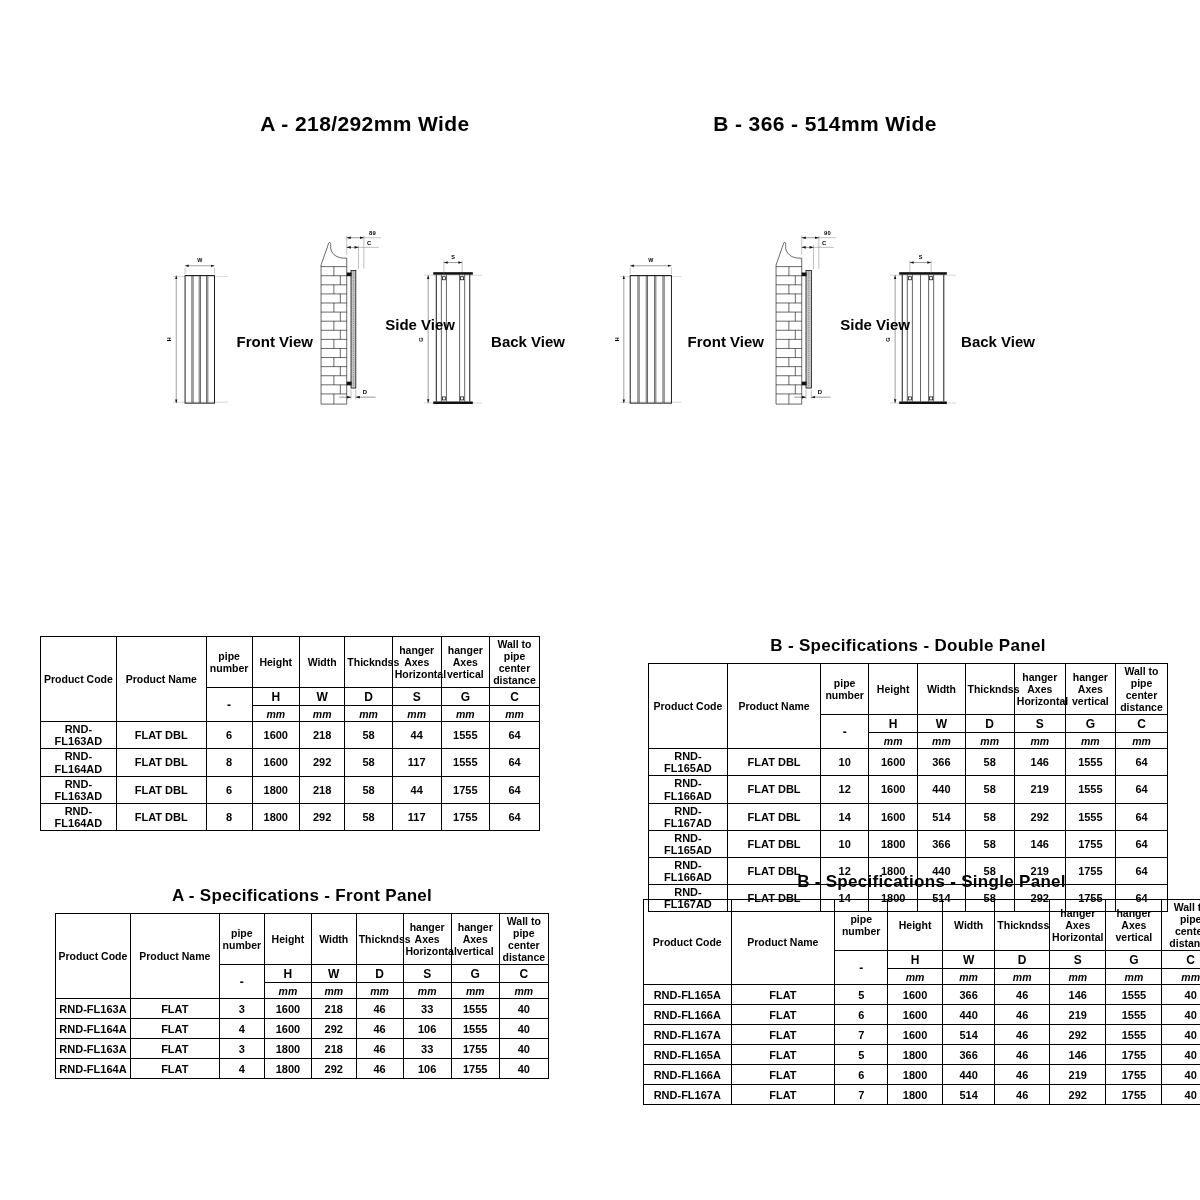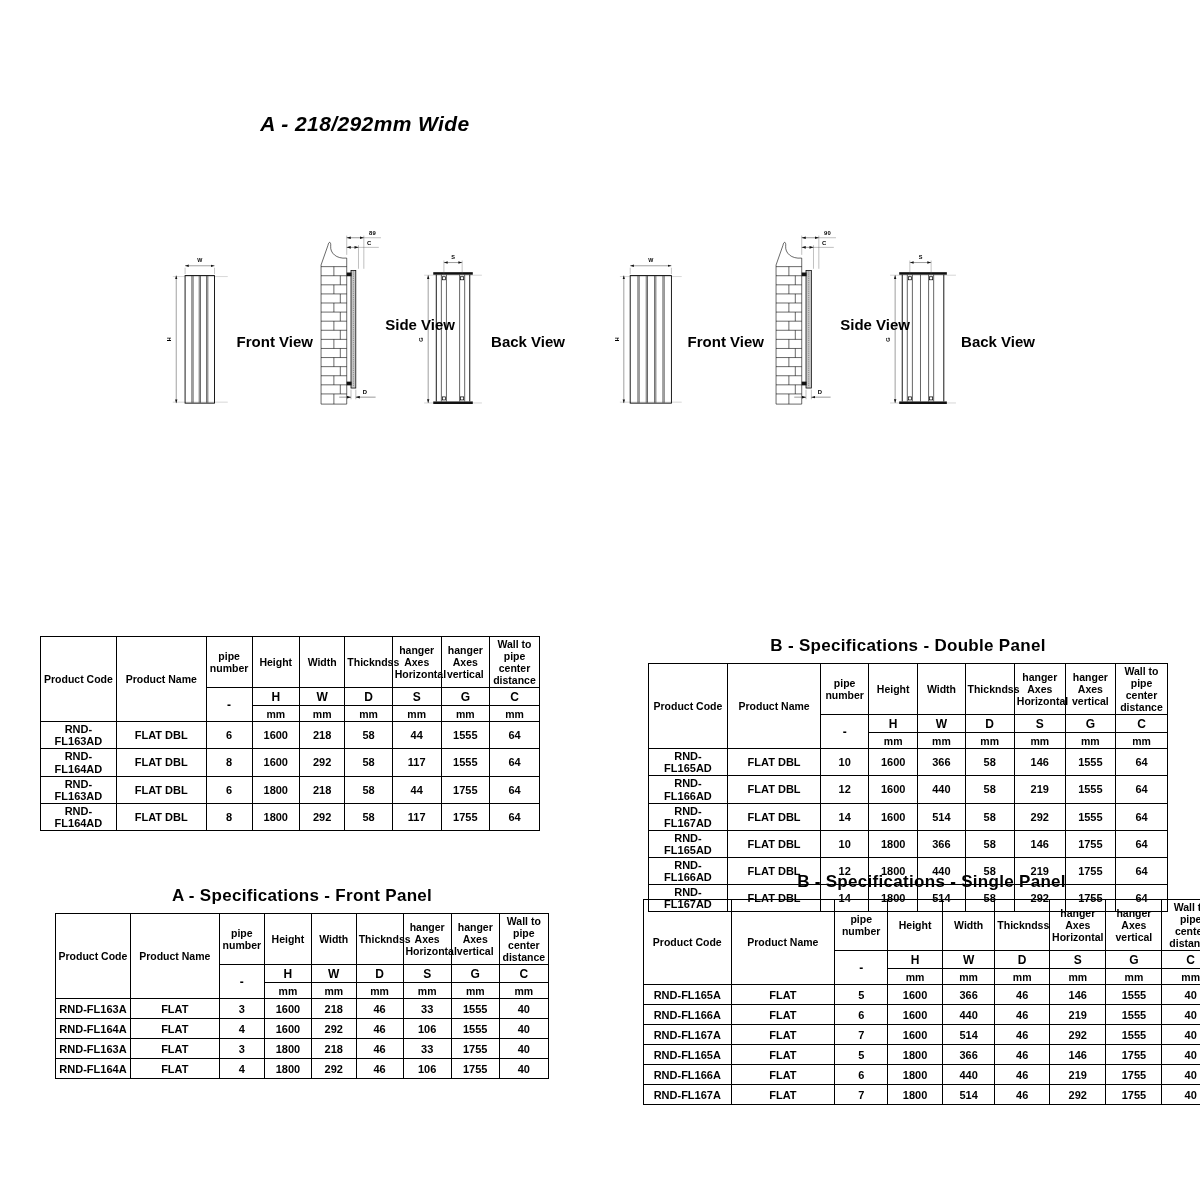--- a/index.html
+++ b/index.html
@@ -3,21 +3,21 @@
 <meta charset="utf-8">
 <style>
   html,body{margin:0;padding:0;}
   body{
     position:relative;width:1200px;height:1200px;background:#ffffff;
     font-family:"Liberation Sans",sans-serif;color:#000;overflow:hidden;
   }
   .diagram-group{position:absolute;}
   .group-title{
     position:absolute;top:0;left:0;width:100%;text-align:center;
-    font-size:21px;font-weight:bold;letter-spacing:.4px;font-style:italic;
+    font-size:21px;font-weight:bold;letter-spacing:.4px;
   }
   .figure{position:absolute;display:flex;align-items:center;width:150px;}
   .view-label{font-size:15px;font-weight:bold;margin-top:19px;white-space:nowrap;}
   
   .heavy{stroke:#000;stroke-width:1.8;fill:none;}
   .med{stroke:#000;stroke-width:1.2;fill:none;}
   .wall{stroke:#000;stroke-width:1.1;fill:none;}
   .datum{stroke:#9a9a9a;stroke-width:.8;}
   .dim{stroke:#2a2a2a;stroke-width:.9;fill:none;}
   .ext{stroke:#555;stroke-width:.7;}
@@ -27,21 +27,21 @@
   .hsq{fill:#fff;stroke:#000;stroke-width:1.4;}
   
   .spec-block{position:absolute;}
   .spec-title{text-align:center;font-size:17px;font-weight:bold;letter-spacing:.3px;margin-bottom:7px;}
   table.spec-table{border-collapse:collapse;width:100%;table-layout:fixed;}
   .spec-table th,.spec-table td{
     border:1.6px solid #000;text-align:center;vertical-align:middle;padding:1px 2px;
   }
   .h-label{font-size:10.5px;font-weight:bold;line-height:1.15;height:42px;}
   .h-sym{font-size:12px;font-weight:bold;height:15px;line-height:1;}
-  .h-unit{font-size:10.5px;font-weight:bold;height:13px;line-height:1;}
+  .h-unit{font-size:10.5px;font-weight:bold;font-style:italic;height:13px;line-height:1;}
   .spec-table td{font-size:11px;font-weight:bold;height:17px;line-height:1.1;}
 </style>
 </head>
 <body>
 
 <svg width="0" height="0" style="position:absolute" aria-hidden="true">
   <defs>
     <marker id="arr" markerUnits="userSpaceOnUse" markerWidth="8" markerHeight="6" refX="7.5" refY="3" orient="auto-start-reverse">
       <path d="M0,0.6 L7.5,3 L0,5.4 Z" fill="#111"></path>
     </marker>
@@ -153,20 +153,21 @@
       <line class="dim" x1="57" y1="28" x2="93" y2="28" marker-start="url(#arr)" marker-end="url(#arr)"></line>
       <text class="dimtext" x="75" y="21" text-anchor="middle">S</text>
       <line class="dim" x1="26" y1="53" x2="26" y2="305" marker-start="url(#arr)" marker-end="url(#arr)"></line>
       <text class="dimtext" x="16" y="180" text-anchor="middle" transform="rotate(-90 16 180)">G</text>
     </svg>
     <div class="view-label">Back View</div>
   </div>
 </div>
 
 <div class="diagram-group" style="left:560px;top:112px;width:530px;height:430px;">
+  <div class="group-title">B - 366 - 514mm Wide</div>
 
   <div class="figure" style="left:54px;top:55px;">
     <svg width="150" height="330" viewBox="0 0 150 330">
       <line class="datum" x1="12" y1="52" x2="138" y2="52"></line>
       <line class="datum" x1="12" y1="308" x2="138" y2="308"></line>
       <rect class="heavy" x="33" y="50" width="84" height="260"></rect>
       <line class="med" x1="48.7" y1="51" x2="48.7" y2="309"></line>
         <line class="med" x1="51.3" y1="51" x2="51.3" y2="309"></line>
       <line class="med" x1="65.7" y1="51" x2="65.7" y2="309"></line>
         <line class="med" x1="68.3" y1="51" x2="68.3" y2="309"></line>

